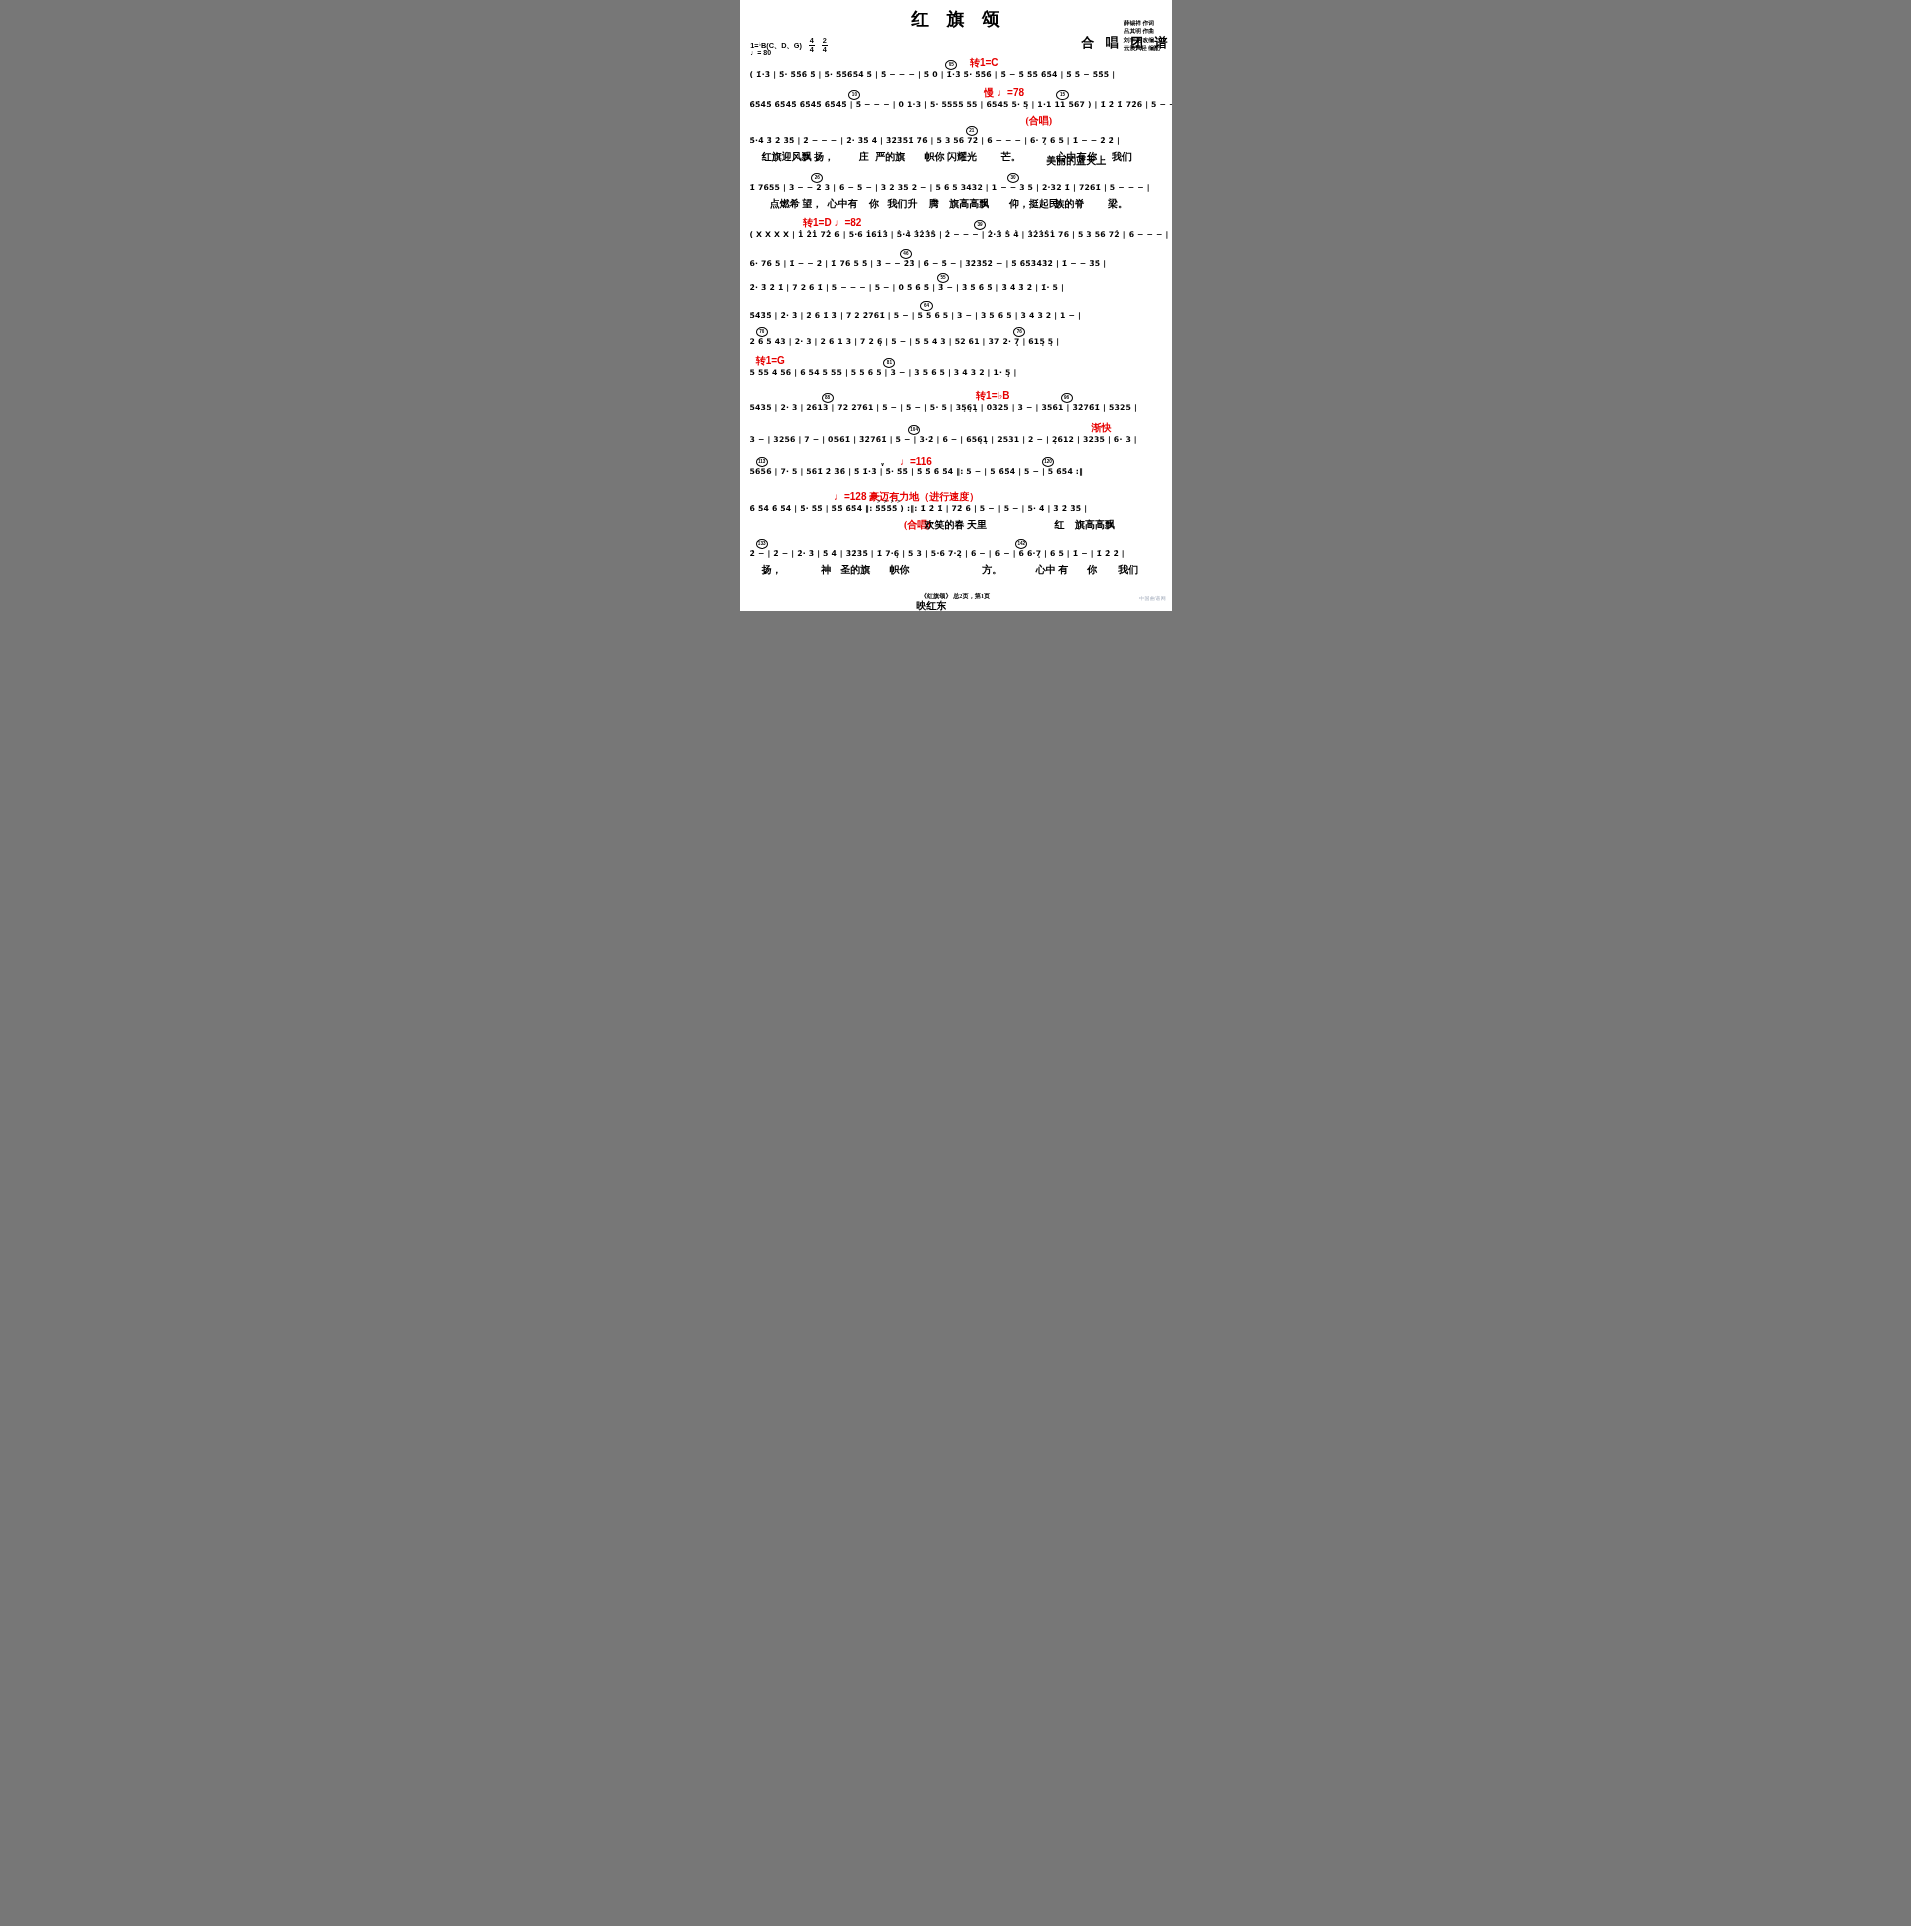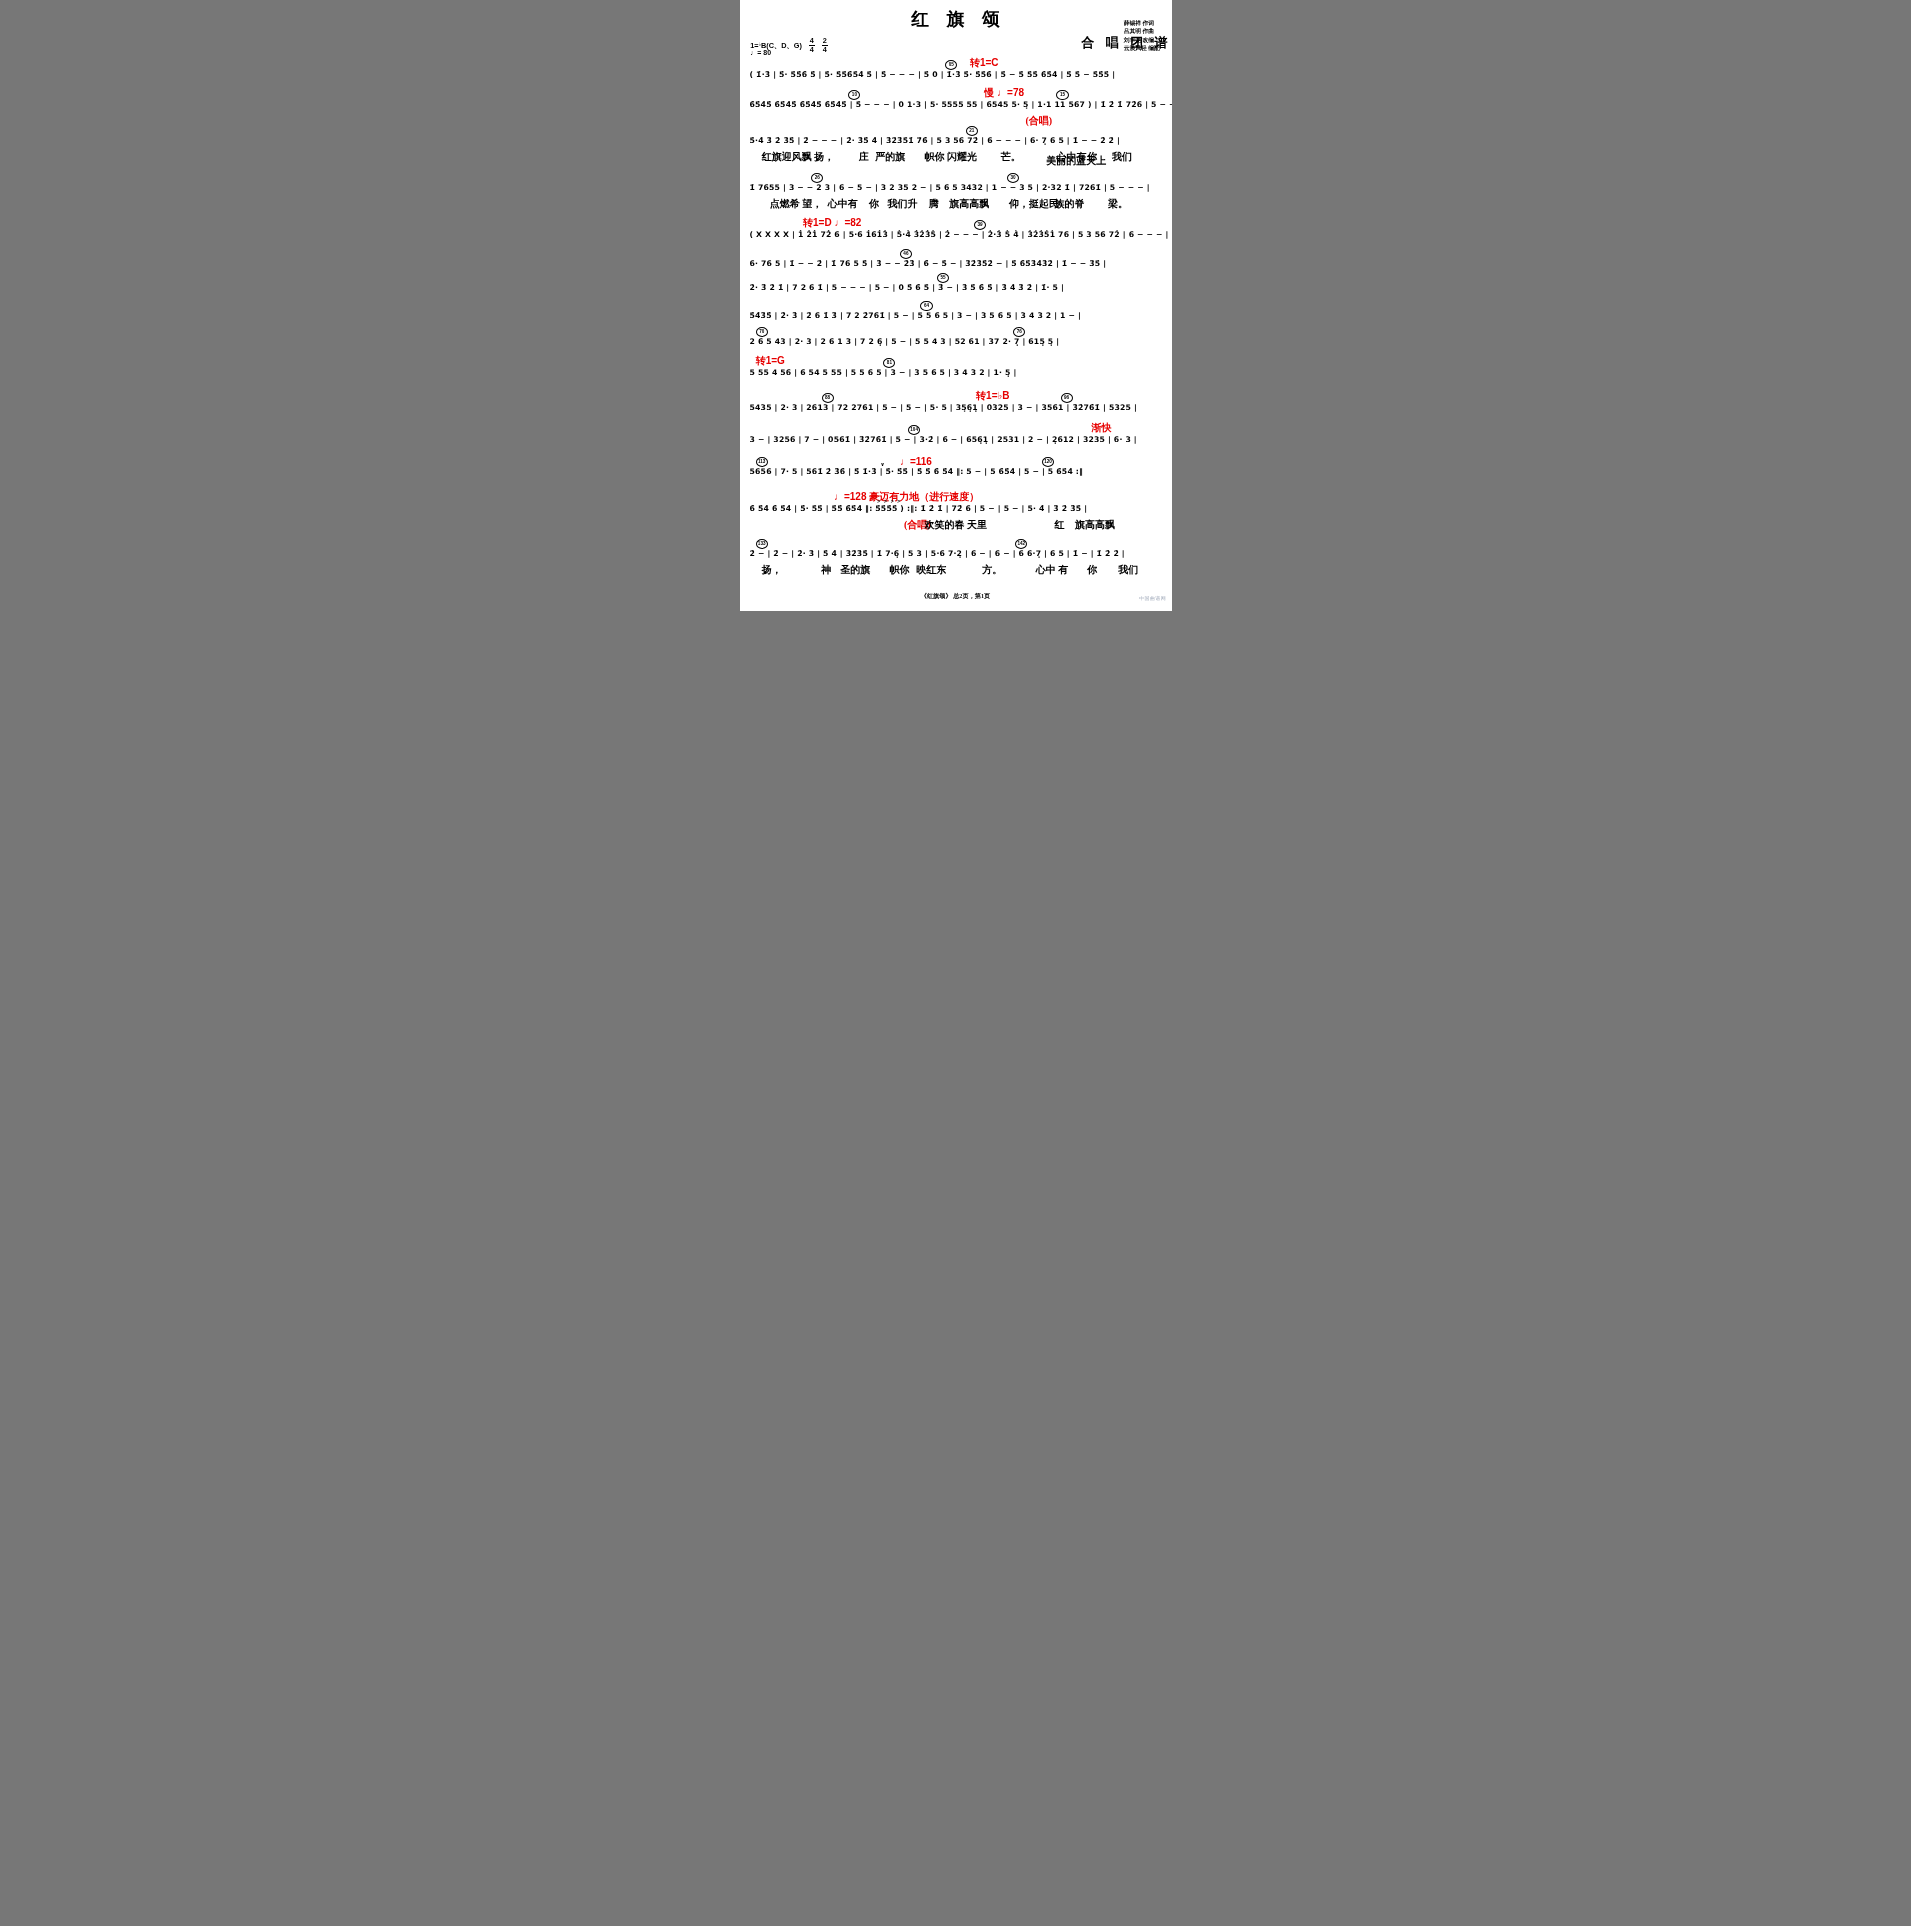--- a/index.html
+++ b/index.html
@@ -224,21 +224,21 @@
         <div class="annots">
           <span class="annot circle" style="left: 1.5%;">133</span>
           <span class="annot circle" style="left: 64.5%;">142</span>
         </div>
         <div class="music">2̇ − | 2̇ − | 2̇· 3̇ | 5̇ 4̇ | 3̇2̇3̇5̇ | 1̇ 7·6̣ | 5 3 | 5·6 7·2̣ | 6 − | 6 − | 6 6·7̣ | 6 5 | 1̇ − | 1̇ 2̇ 2̇ |</div>
         <div class="lyrics">
           <span class="lyric" style="left: 3%;">扬，</span>
           <span class="lyric" style="left: 17.4%;">神</span>
           <span class="lyric" style="left: 22%;">圣的旗</span>
           <span class="lyric" style="left: 34%;">帜你</span>
-          <span class="lyric" style="left: 40.5%;">映红东</span>
+          <span class="lyric" style="left: 40.5%; margin-top: 36px;">映红东</span>
           <span class="lyric" style="left: 56.5%;">方。</span>
           <span class="lyric" style="left: 69.5%;">心中 有</span>
           <span class="lyric" style="left: 82%;">你</span>
           <span class="lyric" style="left: 89.5%;">我们</span>
         </div>
       </div>
     </div>
 
   <div class="footer">《红旗颂》 总2页，第1页</div>
   <div class="watermark">中国曲谱网</div>

